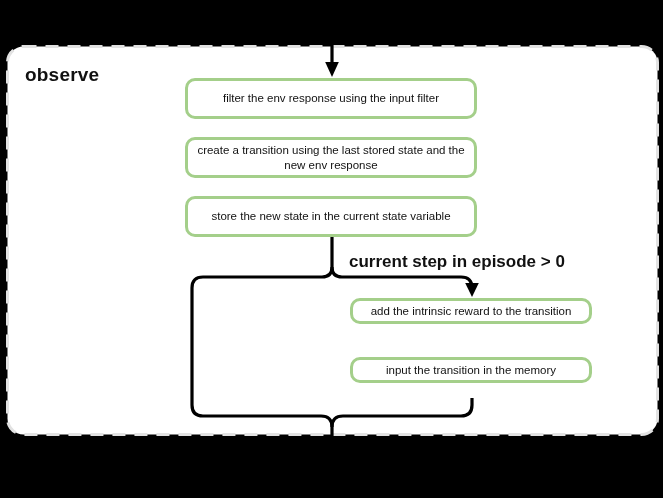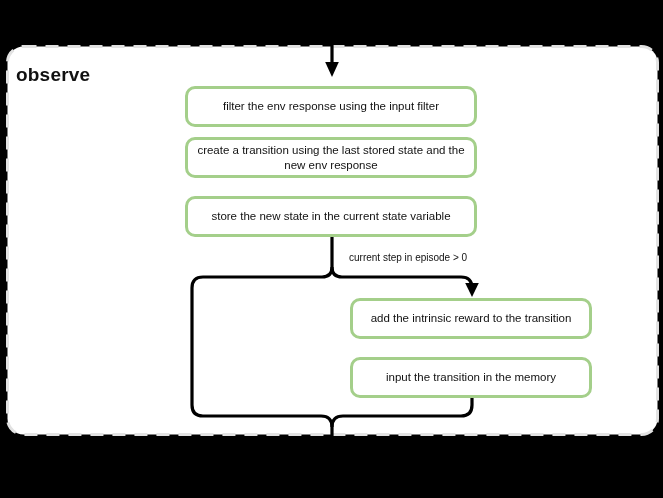--- a/index.html
+++ b/index.html
@@ -17,44 +17,44 @@
     width:663px;height:498px;
     background:var(--bg);
     font-family:"Liberation Sans","DejaVu Sans",sans-serif;
     overflow:hidden;
   }
   svg.canvas{position:absolute;left:0;top:0;pointer-events:none;}
   .panel-rect{fill:var(--panel-fill);stroke:var(--panel-border);stroke-width:3;}
   .connector{fill:none;stroke:var(--connector);stroke-width:3.2;}
   .arrowhead{fill:var(--connector);stroke:none;}
   .diagram-title{
-    position:absolute;left:16px;top:64px;
+    position:absolute;left:25px;top:64px;
     font-size:19px;font-weight:bold;color:var(--ink);
     letter-spacing:0.2px;
   }
   .node{
     position:absolute;
     background:#ffffff;
     border:3px solid var(--node-green);
     border-radius:10px;
     display:flex;align-items:center;justify-content:center;
     text-align:center;
     font-size:11.5px;line-height:15px;color:var(--ink);
     padding:2px 8px;
   }
   .node-main{left:185px;width:292px;height:41px;}
-  .node-side{left:350px;width:242px;height:41px;}
-  .n1{top:78px;margin-top:8px;}
+  .node-side{left:350px;width:242px;height:26px;}
+  .n1{top:78px;}
   .n2{top:137px;}
   .n3{top:196px;align-items:center;}
   .n4{top:298px;}
   .n5{top:357px;}
   .condition-label{
     position:absolute;left:349px;top:252px;
-    font-size:10px;font-weight:normal;color:var(--ink);
+    font-size:17px;font-weight:bold;color:var(--ink);
     white-space:nowrap;
   }
 </style>
 </head>
 <body>
 
 <svg class="canvas" width="663" height="498" viewBox="0 0 663 498">
 
   <rect class="panel-rect" x="7.5" y="46.5" width="650" height="388" rx="16" stroke-dasharray="13 9"></rect>
 

